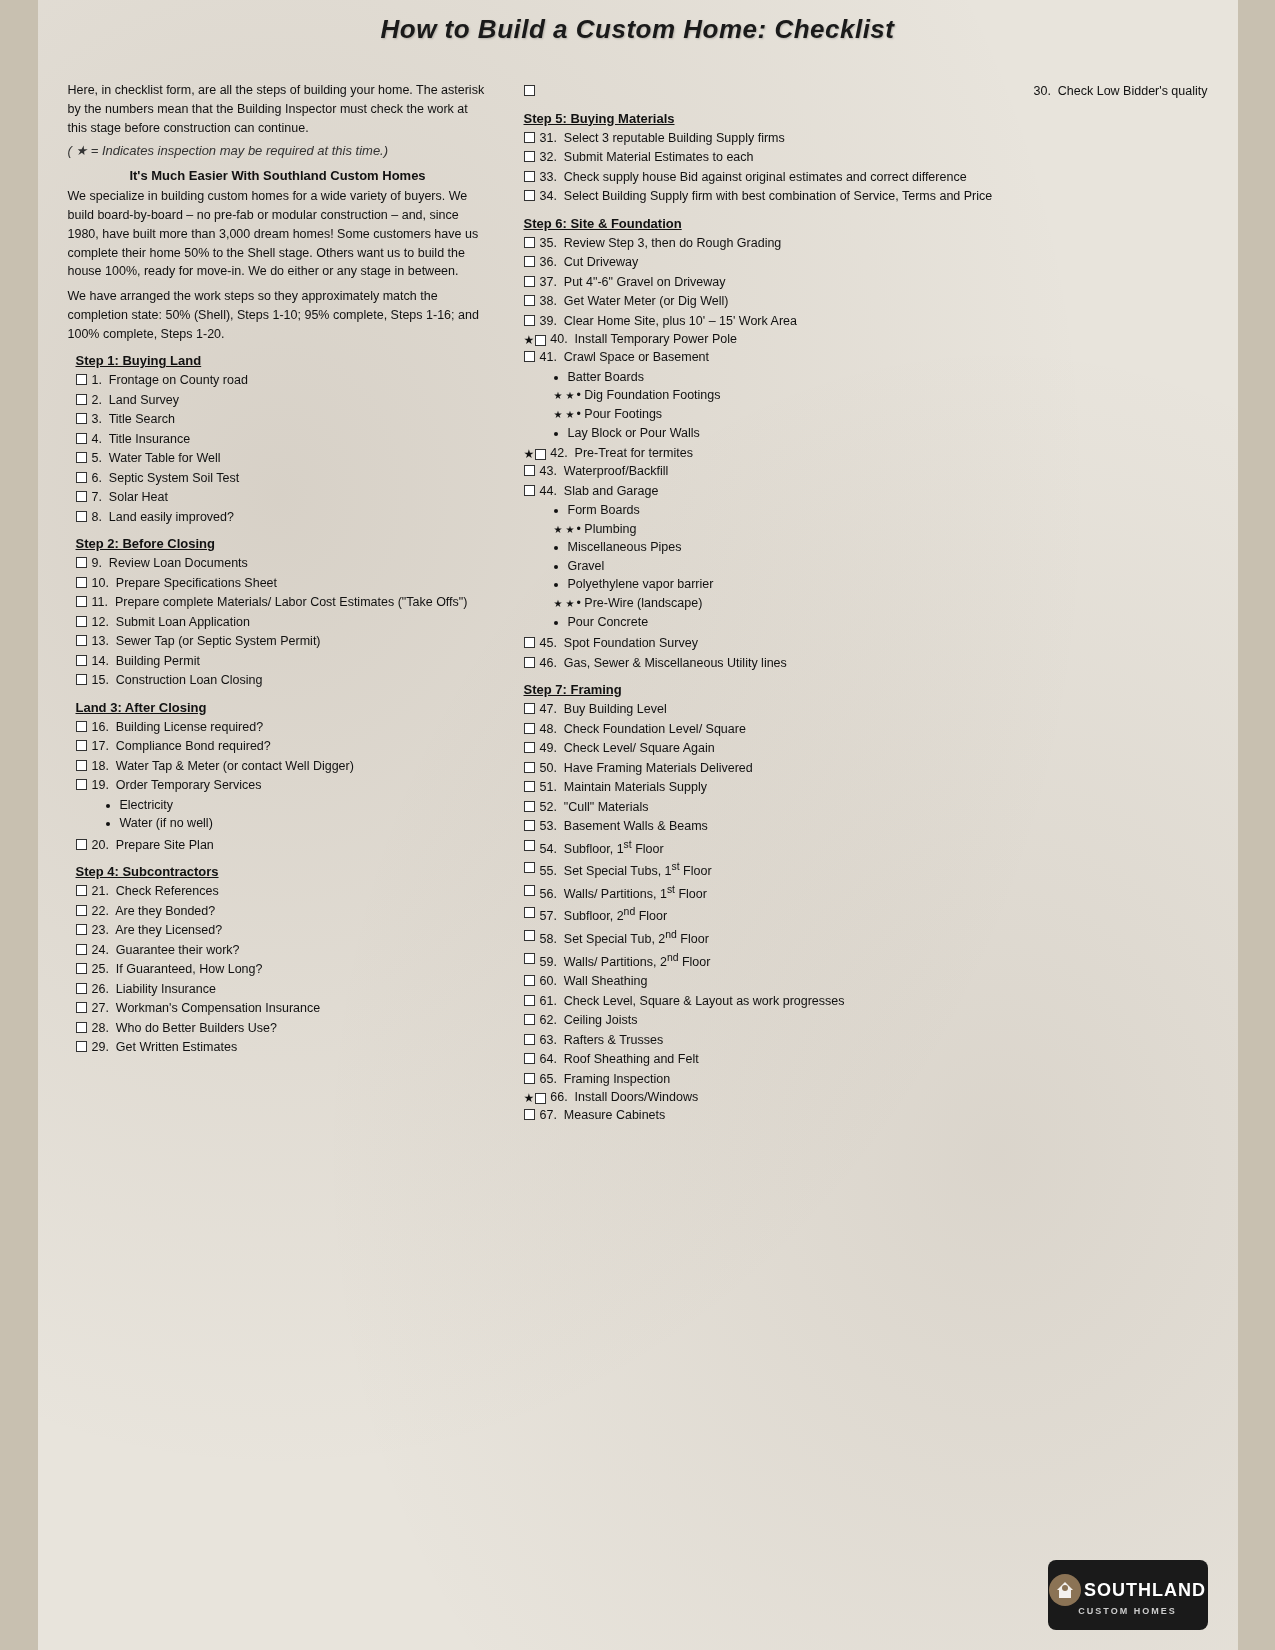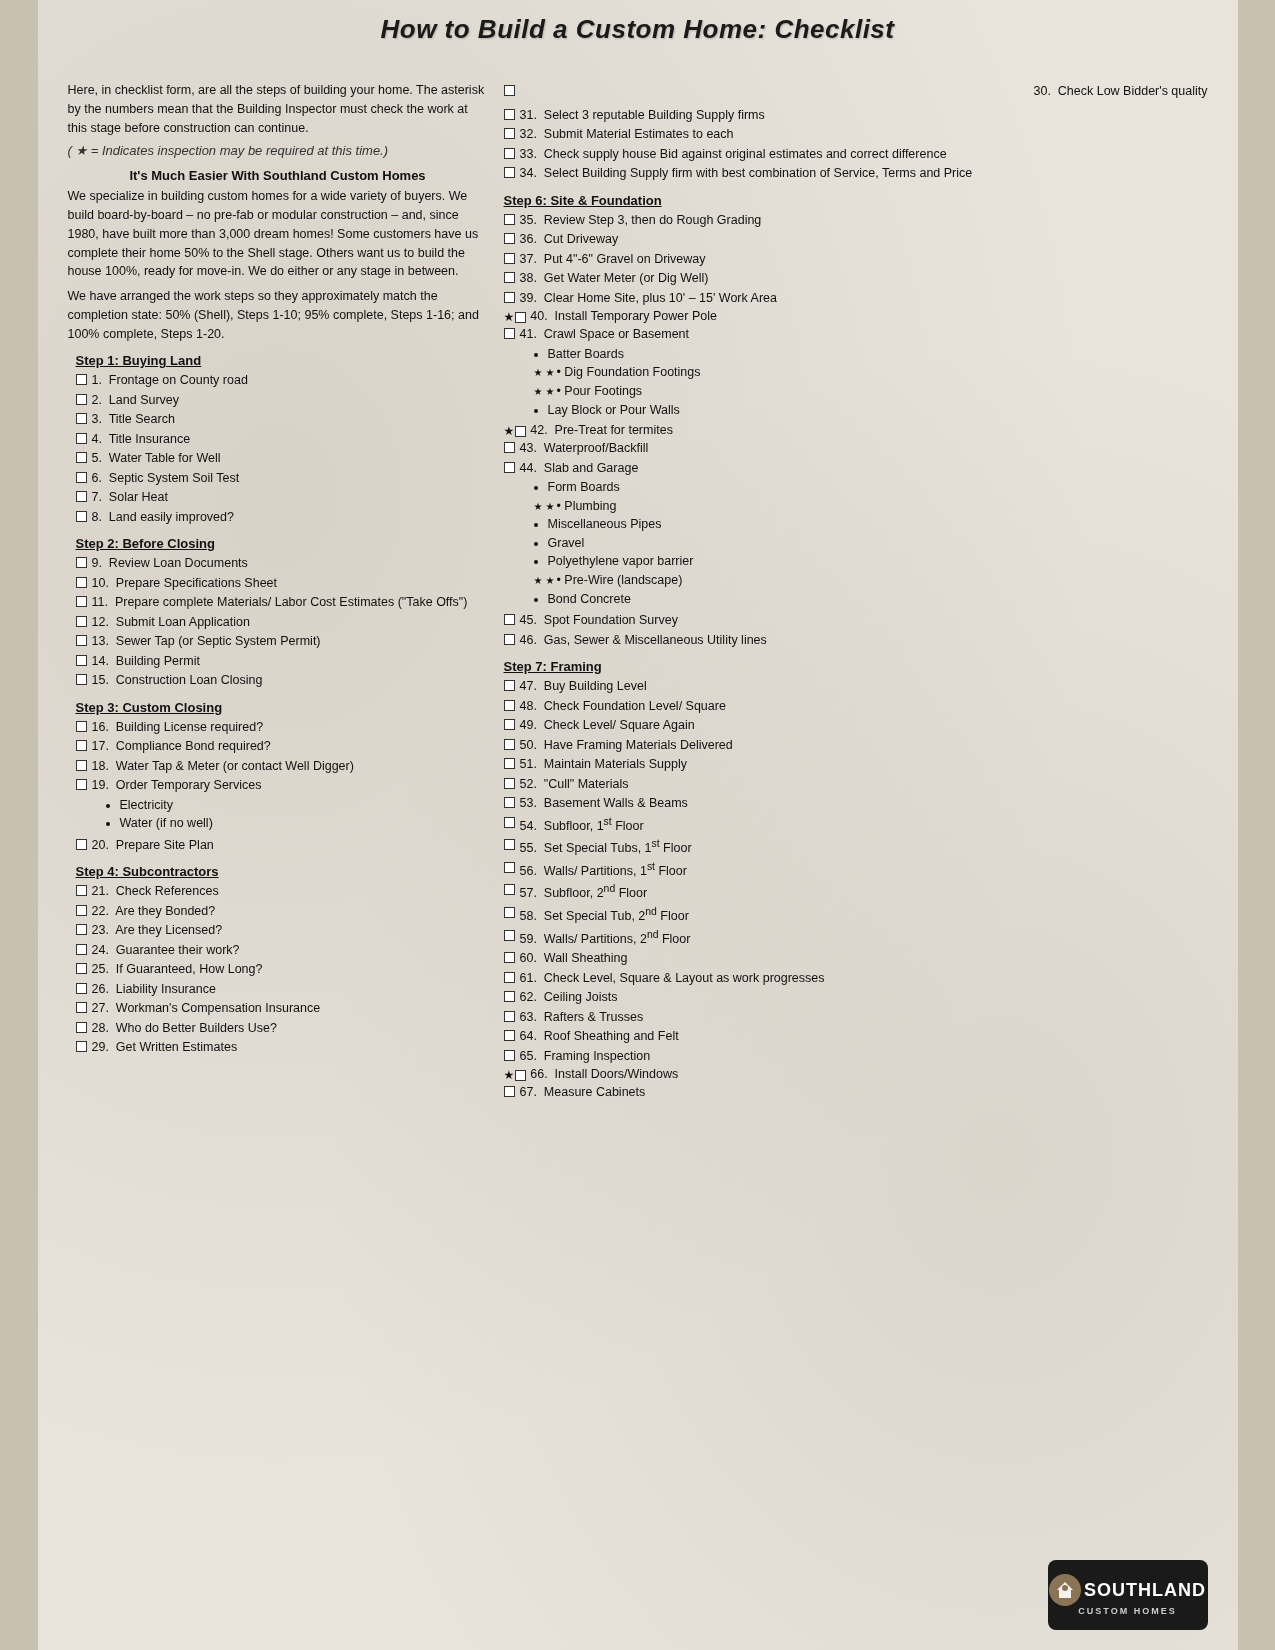--- a/index.html
+++ b/index.html
@@ -27,21 +27,21 @@
       font-size: 26px;
       font-weight: 900;
       font-style: italic;
       color: #1a1a1a;
       margin-bottom: 14px;
       letter-spacing: 0.5px;
       text-shadow: 1px 1px 2px rgba(0,0,0,0.2);
     }
     .two-col {
       display: flex;
-      gap: 8px;
+      gap: 28px;
       margin-top: 36px;
     }
     .col-left {
       width: 420px;
       flex-shrink: 0;
     }
     .col-right {
       flex: 1;
     }
     p.intro {
@@ -253,21 +253,21 @@
         </div>
       <div class="checklist-item">
           <span class="checkbox"></span>
           <span class="item-text">14.&nbsp; Building Permit</span>
         </div>
       <div class="checklist-item">
           <span class="checkbox"></span>
           <span class="item-text">15.&nbsp; Construction Loan Closing</span>
         </div>
 
-      <div class="step-header">Step 3: Custom Closing</div>
+      <div class="step-header">Land 3: After Closing</div>
       <div class="checklist-item">
           <span class="checkbox"></span>
           <span class="item-text">16.&nbsp; Building License required?</span>
         </div>
       <div class="checklist-item">
           <span class="checkbox"></span>
           <span class="item-text">17.&nbsp; Compliance Bond required?</span>
         </div>
       <div class="checklist-item">
           <span class="checkbox"></span>
@@ -328,20 +328,21 @@
 
     <div class="col-right">
 
       <div style="margin-bottom:6px;text-align:right;">
         <div class="checklist-item">
             <span class="checkbox"></span>
             <span class="item-text">30.&nbsp; Check Low Bidder's quality</span>
           </div>
       </div>
 
+      <div class="step-header">Step 5: Buying Materials</div>
       <div class="checklist-item">
           <span class="checkbox"></span>
           <span class="item-text">31.&nbsp; Select 3 reputable Building Supply firms</span>
         </div>
       <div class="checklist-item">
           <span class="checkbox"></span>
           <span class="item-text">32.&nbsp; Submit Material Estimates to each</span>
         </div>
       <div class="checklist-item">
           <span class="checkbox"></span>
@@ -421,21 +422,21 @@
                   <span style="font-size:10px;">★</span>
                   <span>•</span>
                 </span> Plumbing</li>
             <li>Miscellaneous Pipes</li>
             <li>Gravel</li>
             <li>Polyethylene vapor barrier</li>
             <li class="star-item"><span style="display:inline-flex;align-items:center;gap:2px;">
                   <span style="font-size:10px;">★</span>
                   <span>•</span>
                 </span> Pre-Wire (landscape)</li>
-            <li>Bond Concrete</li>
+            <li>Pour Concrete</li>
           </ul>
         </span>
       </div>
 
       <div class="checklist-item">
           <span class="checkbox"></span>
           <span class="item-text">45.&nbsp; Spot Foundation Survey</span>
         </div>
       <div class="checklist-item">
           <span class="checkbox"></span>

